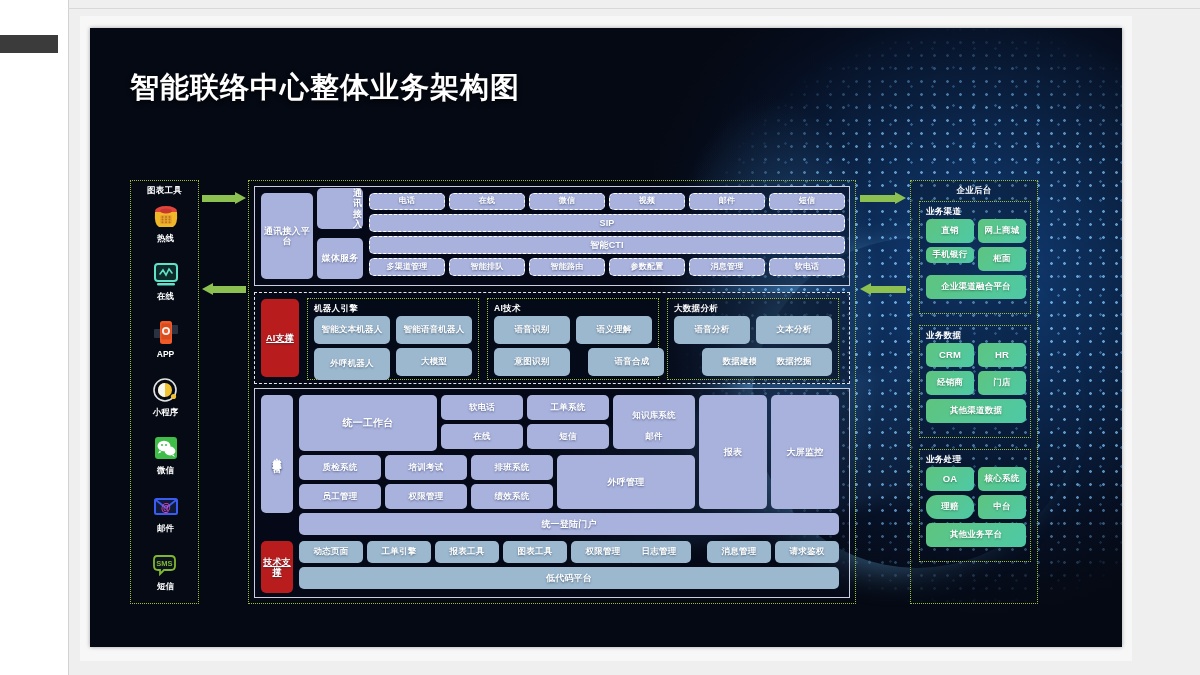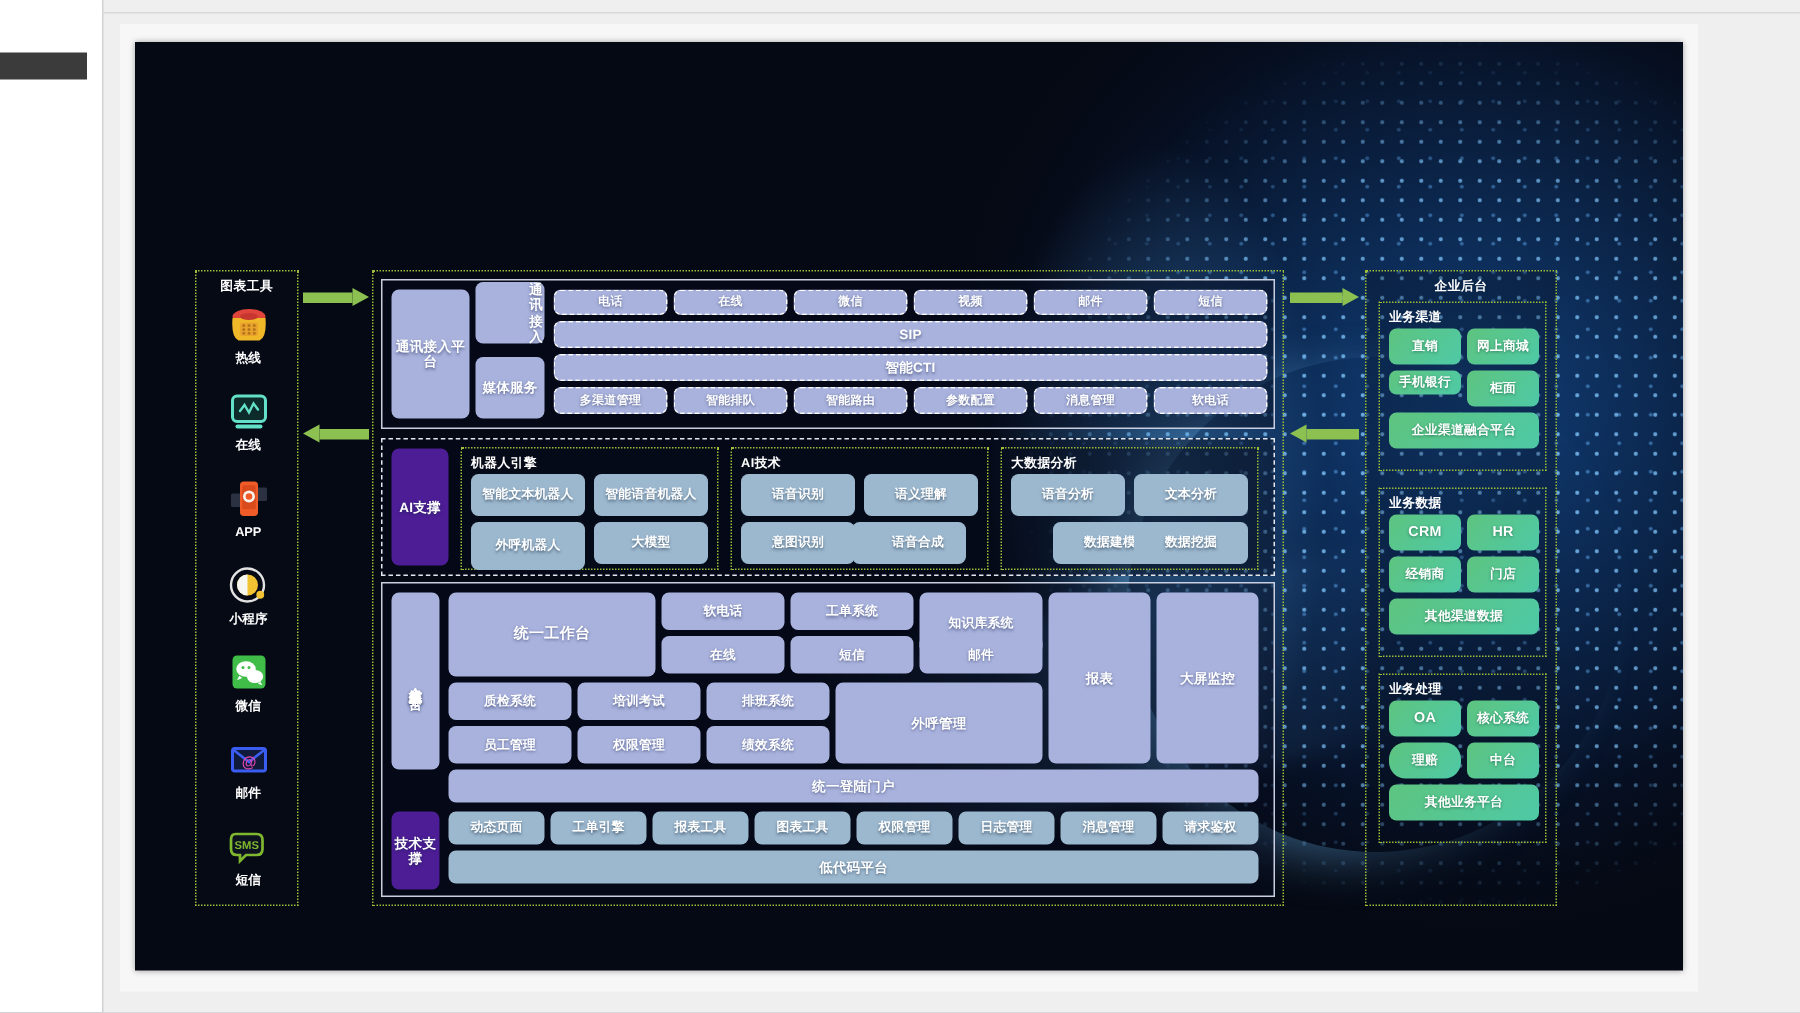--- a/index.html
+++ b/index.html
@@ -139,22 +139,23 @@
   .bx-v { 
     background: #a8b2dd;
     text-shadow: 0 1px 2px rgba(30,40,80,.55);
   }
   .bx-vd { 
     background: #a8b2dd;
     border: 1px dashed #ffffff;
     text-shadow: 0 1px 2px rgba(30,40,80,.55);
   }
   .bx-b { 
-    background: #4c1d95;
+    background: #b91c1c;
     text-shadow: 0 1px 2px rgba(20,40,60,.55);
+    text-decoration: underline;
   }
   .bx-b2 { 
     background: #9cb8cf;
     text-shadow: 0 1px 2px rgba(20,40,60,.55);
   }
   .bx-g { 
     background: linear-gradient(135deg, #5ec47f, #4ec9a6);
     text-shadow: 0 1px 2px rgba(10,60,40,.5);
   }
 
@@ -186,20 +187,21 @@
   <div class="chrome-panel-topline"></div>
   <div class="chrome-inner-shadow"></div>
 
   <div class="slide">
 
     <div class="bg-globe"></div>
     <div class="bg-dots"></div>
     <div class="bg-arc"></div>
     <div class="bg-streak"></div>
 
+    <div class="title">智能联络中心整体业务架构图</div>
 
     <div class="grp chan-col">
       <div class="grp-title">图表工具</div>
 
       <div class="chan-item" style="top:22px">
         <div class="chan-icon">
           <svg width="30" height="28" viewBox="0 0 30 28">
             <ellipse cx="15" cy="8" rx="11" ry="5" fill="#e0453c"></ellipse>
             <path d="M4 9 Q3 22 8 24 L22 24 Q27 22 26 9 Z" fill="#f0b829"></path>
             <rect x="9" y="12" width="12" height="9" rx="1.5" fill="#e9a32c"></rect>
@@ -337,21 +339,21 @@
         <div class="bx bx-b2" style="left:88px; top:17px; width:76px; height:28px; font-size:8.5px;">智能语音机器人</div>
         <div class="bx bx-b2" style="left:6px;  top:49px; width:76px; height:32px; font-size:8.5px;">外呼机器人</div>
         <div class="bx bx-b2" style="left:88px; top:49px; width:76px; height:28px; font-size:8.5px;">大模型</div>
       </div>
 
       <div class="grp" style="left:232px; top:5px; width:172px; height:82px;">
         <div class="grp-title grp-title-left">AI技术</div>
         <div class="bx bx-b2" style="left:6px;  top:17px; width:76px; height:28px; font-size:8.5px;">语音识别</div>
         <div class="bx bx-b2" style="left:88px; top:17px; width:76px; height:28px; font-size:8.5px;">语义理解</div>
         <div class="bx bx-b2" style="left:6px;  top:49px; width:76px; height:28px; font-size:8.5px;">意图识别</div>
-        <div class="bx bx-b2" style="left:80px; top:49px; width:76px; height:28px; font-size:8.5px;padding-left:12px;">语音合成</div>
+        <div class="bx bx-b2" style="left:100px; top:49px; width:76px; height:28px; font-size:8.5px;padding-left:12px;">语音合成</div>
       </div>
 
       <div class="grp" style="left:412px; top:5px; width:172px; height:82px;">
         <div class="grp-title grp-title-left">大数据分析</div>
         <div class="bx bx-b2" style="left:6px;  top:17px; width:76px; height:28px; font-size:8.5px;">语音分析</div>
         <div class="bx bx-b2" style="left:88px; top:17px; width:76px; height:28px; font-size:8.5px;">文本分析</div>
         <div class="bx bx-b2" style="left:6px;  top:49px; width:76px; height:28px; font-size:8.5px;margin-left:28px;">数据建模</div>
         <div class="bx bx-b2" style="left:88px; top:49px; width:76px; height:28px; font-size:8.5px;">数据挖掘</div>
       </div>
     </div>
@@ -381,21 +383,21 @@
       <div class="bx bx-v" style="left:516px; top:6px;  width:68px; height:114px; font-size:9px;">大屏监控</div>
 
       <div class="bx bx-v" style="left:44px;  top:124px; width:540px; height:22px; font-size:9px;">统一登陆门户</div>
 
       <div class="bx bx-b" style="left:6px; top:152px; width:32px; height:52px; font-size:9px;">技术支撑</div>
       <div class="bx bx-b2" style="left:44px;  top:152px; width:64px; height:22px; font-size:8.5px;">动态页面</div>
       <div class="bx bx-b2" style="left:112px; top:152px; width:64px; height:22px; font-size:8.5px;">工单引擎</div>
       <div class="bx bx-b2" style="left:180px; top:152px; width:64px; height:22px; font-size:8.5px;">报表工具</div>
       <div class="bx bx-b2" style="left:248px; top:152px; width:64px; height:22px; font-size:8.5px;">图表工具</div>
       <div class="bx bx-b2" style="left:316px; top:152px; width:64px; height:22px; font-size:8.5px;">权限管理</div>
-      <div class="bx bx-b2" style="left:384px; top:152px; width:64px; height:22px; font-size:8.5px;">日志管理</div>
+      <div class="bx bx-b2" style="left:372px; top:152px; width:64px; height:22px; font-size:8.5px;">日志管理</div>
       <div class="bx bx-b2" style="left:452px; top:152px; width:64px; height:22px; font-size:8.5px;">消息管理</div>
       <div class="bx bx-b2" style="left:520px; top:152px; width:64px; height:22px; font-size:8.5px;">请求鉴权</div>
       <div class="bx bx-b2" style="left:44px; top:178px; width:540px; height:22px; font-size:9px;">低代码平台</div>
     </div>
 
     <div class="arrow right" style="left:770px; top:164px; width:46px">
       <div class="shaft"></div>
         <div class="head"></div>
     </div>
     <div class="arrow left" style="left:770px; top:255px; width:46px">

